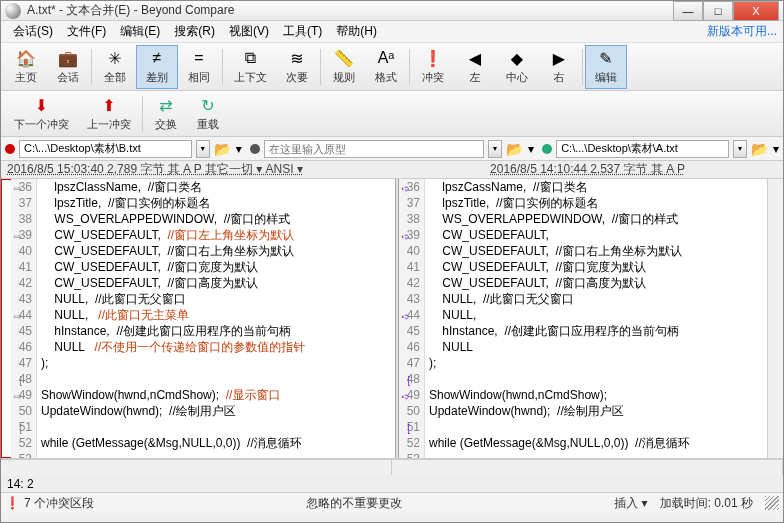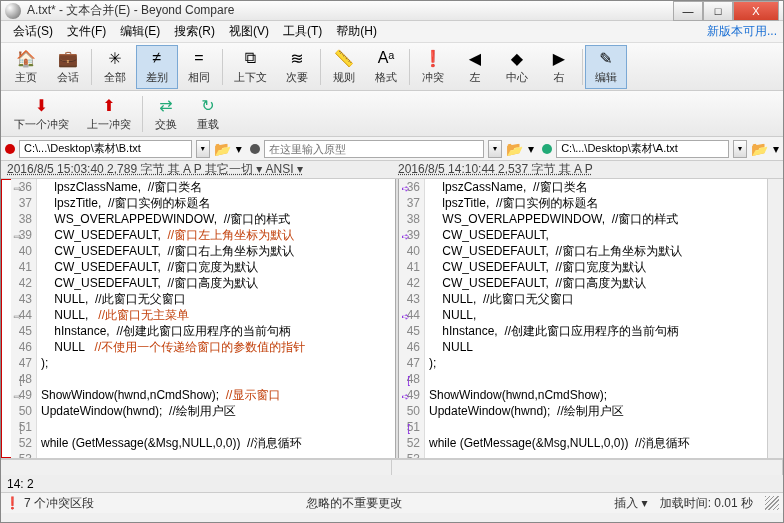--- a/index.html
+++ b/index.html
@@ -179,21 +179,21 @@
     <span class="dd">▾</span>
     <span class="folder">📂</span>
     <span>▾</span>
   </div>
 </div>
 
 <div class="infobar">
   <div class="infocell">
       <span>2016/8/5 15:03:40   2,789 字节   其   A   P   其它一切 ▾   ANSI ▾</span>
     </div>
-  <div class="infocell" style="justify-content:flex-start">
+  <div class="infocell" style="justify-content:center">
       <span>2016/8/5 14:10:44   2,537 字节   其   A   P</span>
     </div>
 </div>
 
 <div class="panes">
   <div class="leftedge"></div>
   <div class="pane">
     <div class="gutter" id="lg">
         <div class="gline">36<span class="arrow ">⇨</span></div>
         <div class="gline">37</div>

